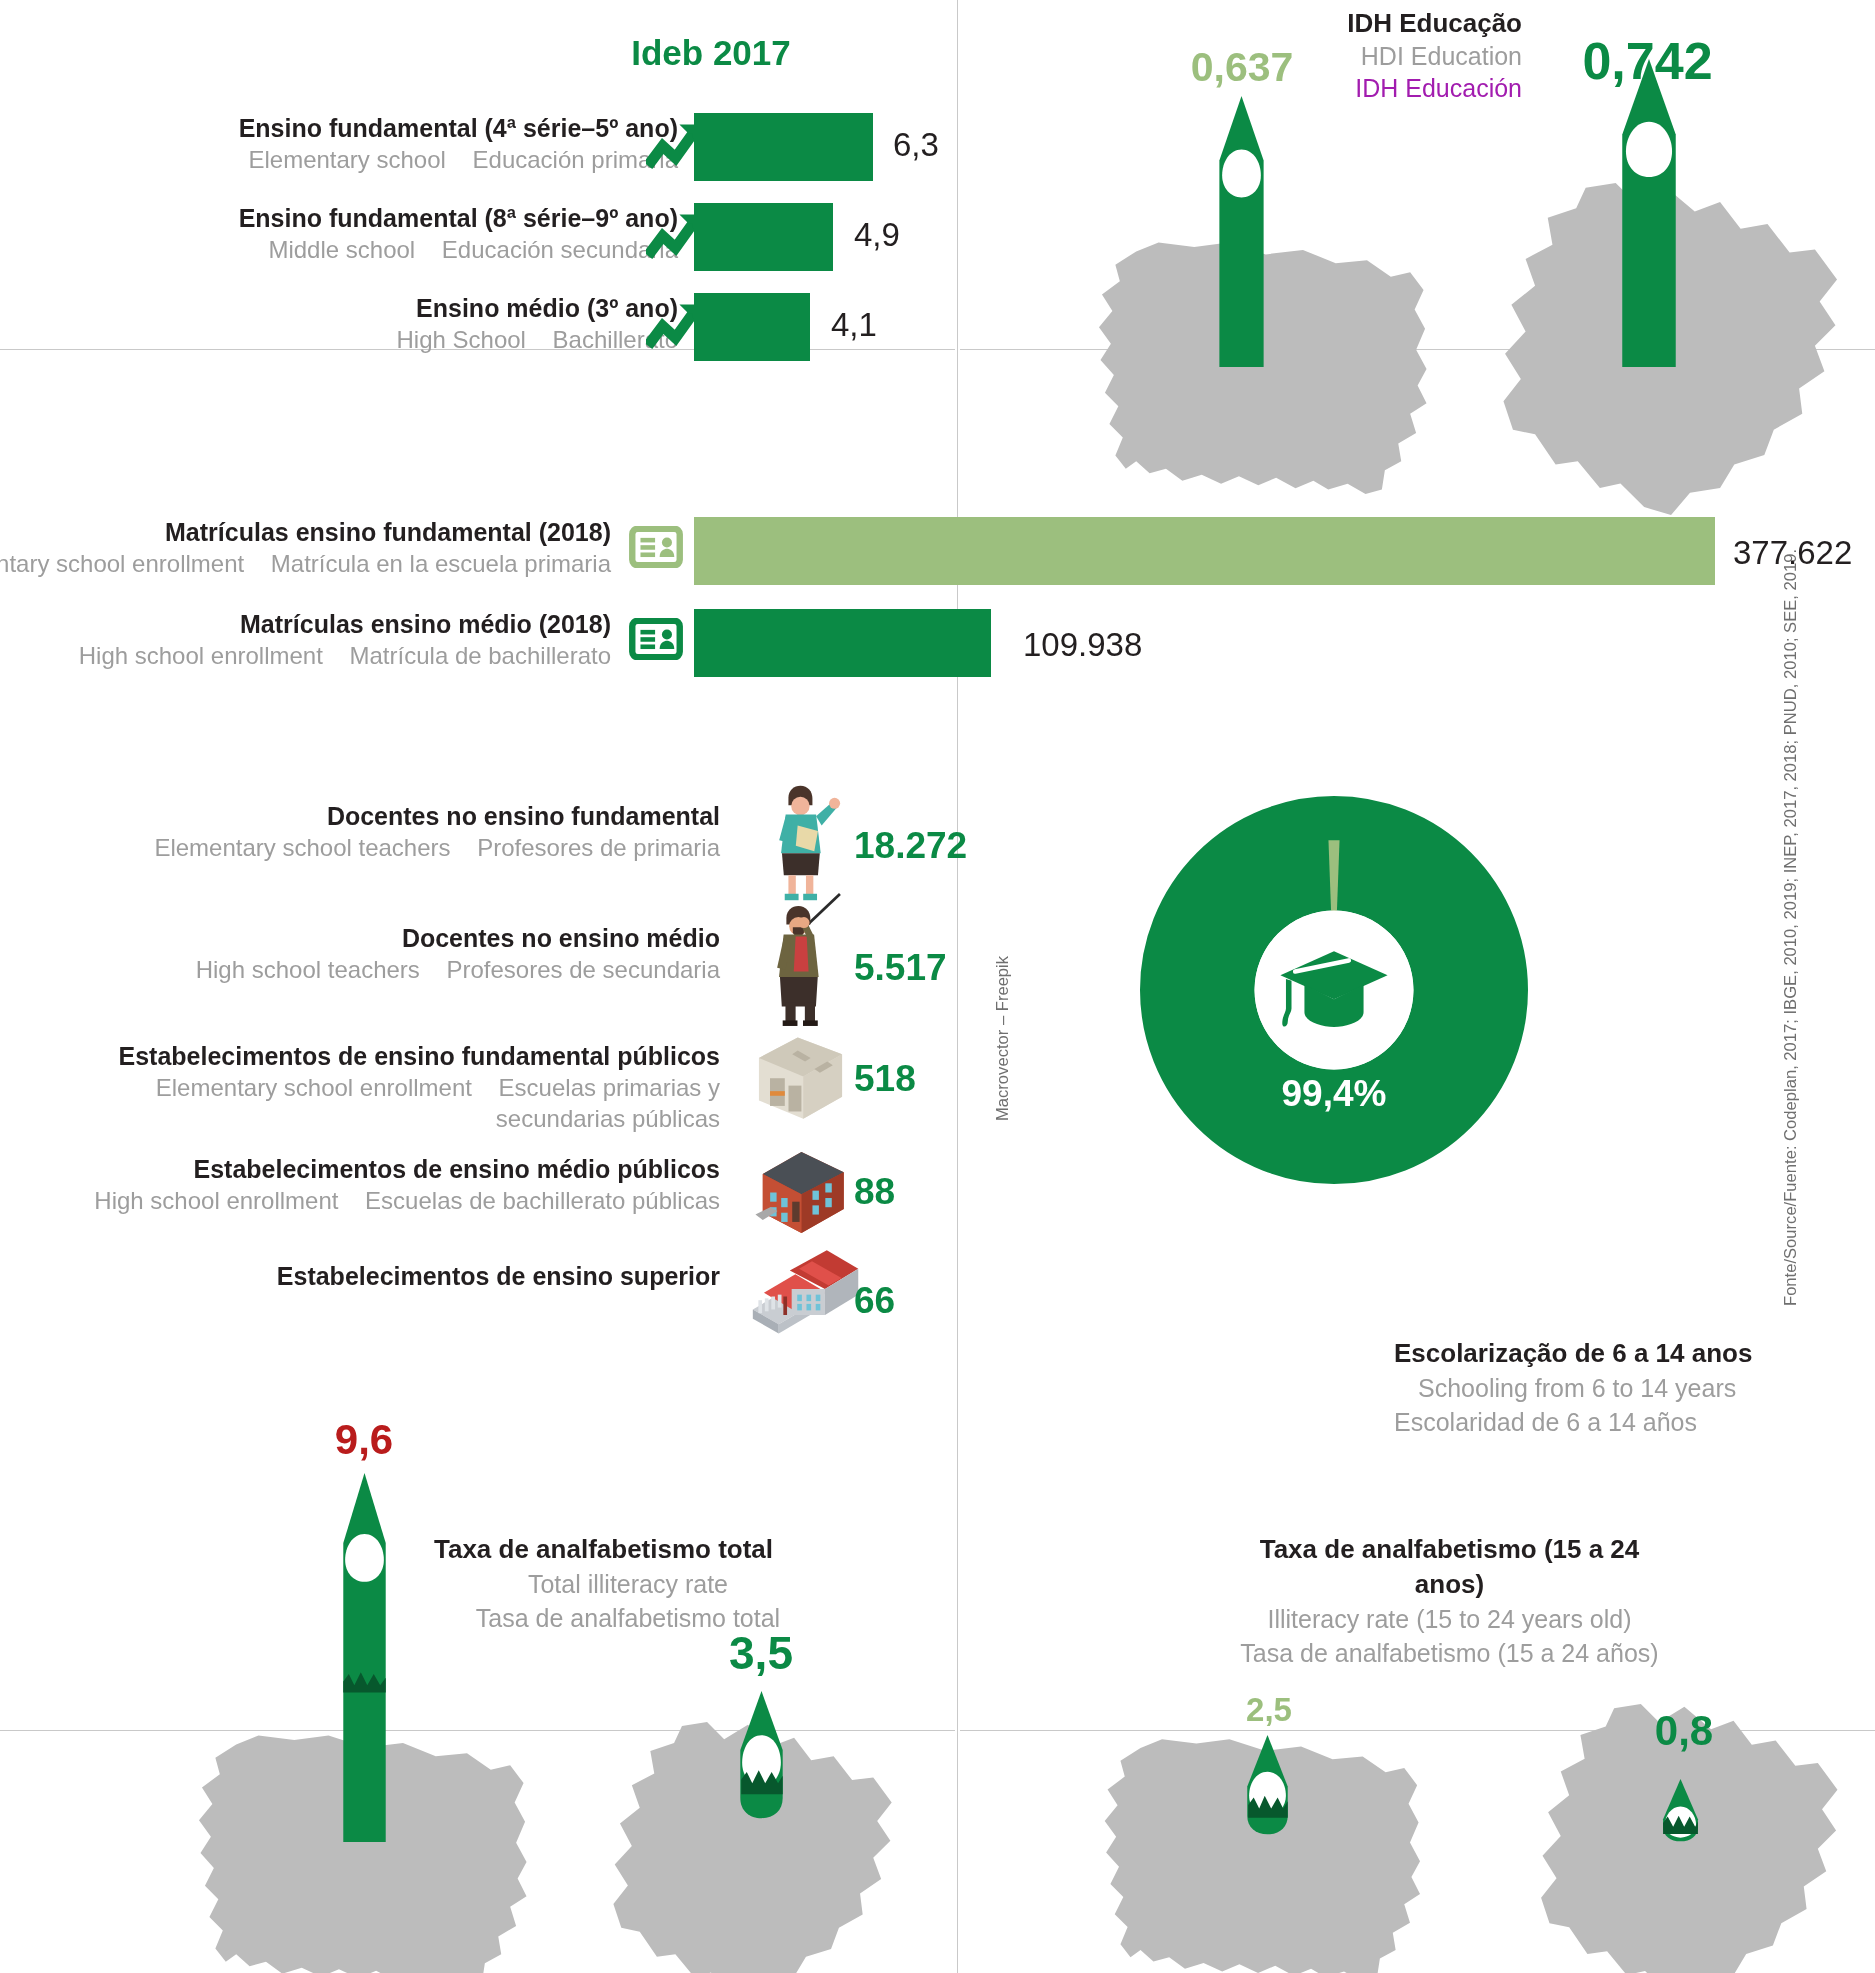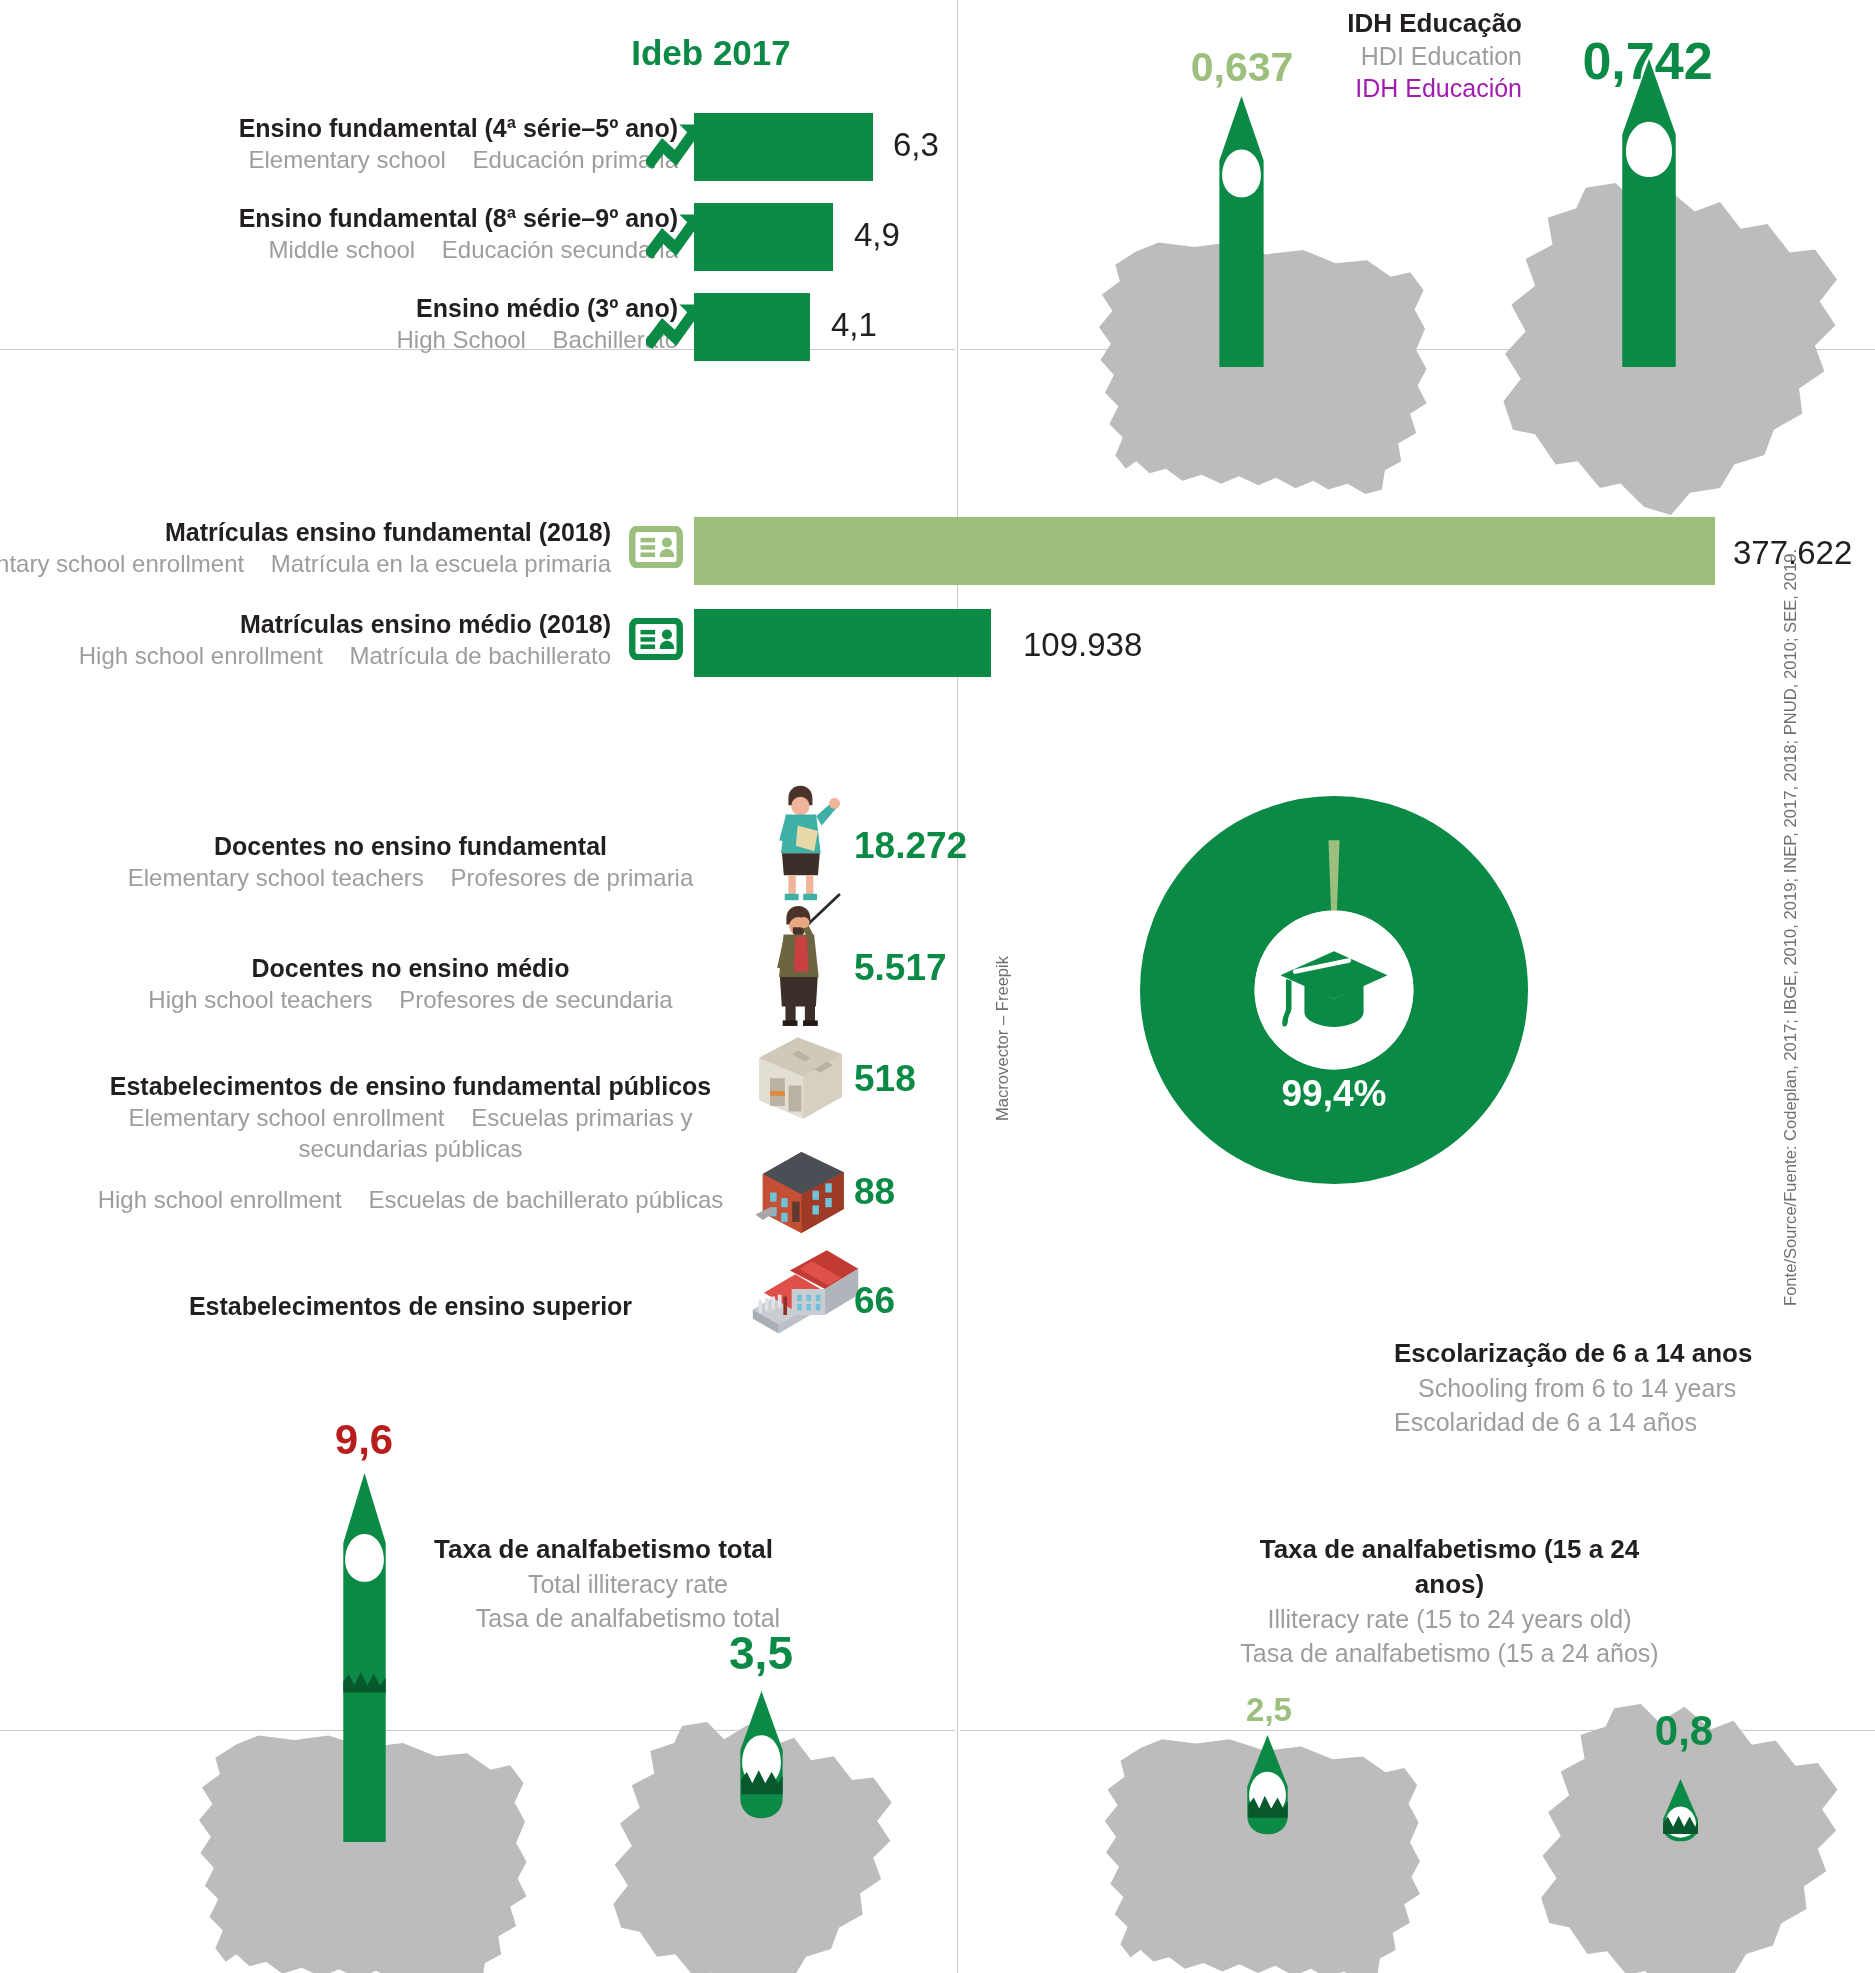--- a/index.html
+++ b/index.html
@@ -52,21 +52,21 @@
 
   
   .enr-row{ position:absolute; left:0; width:1875px; }
   .enr-label{ position:absolute; text-align:right; }
   .enr-icon{ position:absolute; }
   .enr-bar{ position:absolute; height:68px; }
   .enr-val{ position:absolute; font-size:33px; color:#231f20; }
 
   
   .list-row{ position:absolute; left:0; width:960px; }
-  .list-label{ position:absolute; right:208px; text-align:center; width:683px;margin-top:30px; }
+  .list-label{ position:absolute; right:240px; text-align:right; width:683px; }
   .list-pic{ position:absolute; left:738px; }
   .list-val{
     position:absolute; left:854px; font-size:37px; font-weight:700; color:#0b8a45;
   }
 
   
   #donut-wrap{ position:absolute; left:1140px; top:796px; width:388px; height:388px; }
   #donut-pct{
     position:absolute; left:0; top:277px; width:388px; text-align:center;
     font-size:37px; font-weight:700; color:#ffffff;
@@ -307,20 +307,21 @@
       <rect x="46" y="60" width="14" height="28" fill="#b9b2a2"></rect>
       <rect x="26" y="66" width="16" height="5" fill="#e08a3c"></rect>
       <path d="M74,42 L88,34 L94,38 L80,46 Z" fill="#b9b2a2"></path>
       <path d="M56,22 L70,30 L64,34 L50,26 Z" fill="#b9b2a2"></path>
     </svg>
     <div class="list-val" style="top:16.6px;">518</div>
   </div>
 
   <div class="list-row" style="top:1154px;">
     <div class="list-label">
+      <div class="lbl-pt">Estabelecimentos de ensino médio públicos</div>
       <div class="lbl-sub">
         <span>High school enrollment</span>
         &nbsp;&nbsp;
         <span>Escuelas de bachillerato públicas</span>
       </div>
     </div>
     <svg class="list-pic" style="left:746px;top:-13px;" width="109" height="103" viewBox="0 0 118 112">
       <path d="M18,36 L60,12 L106,34 L106,74 L60,100 L18,78 Z" fill="#b5442c"></path>
       <path d="M18,36 L60,12 L106,34 L60,58 Z" fill="#4a4f55"></path>
       <path d="M60,58 L106,34 L106,74 L60,100 Z" fill="#9e3a26"></path>

